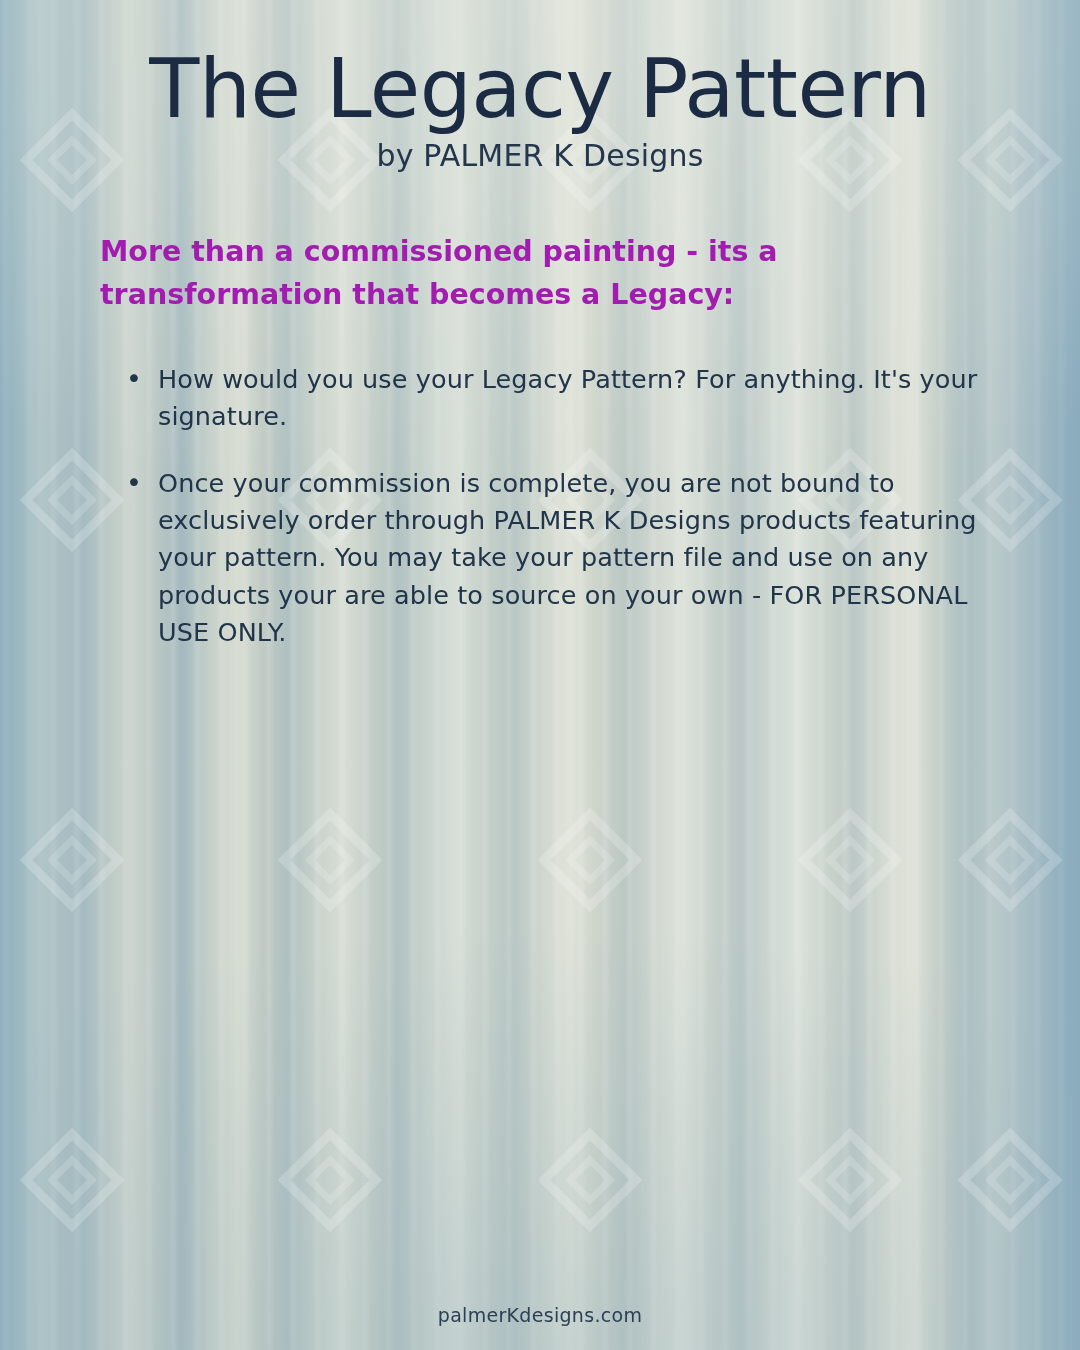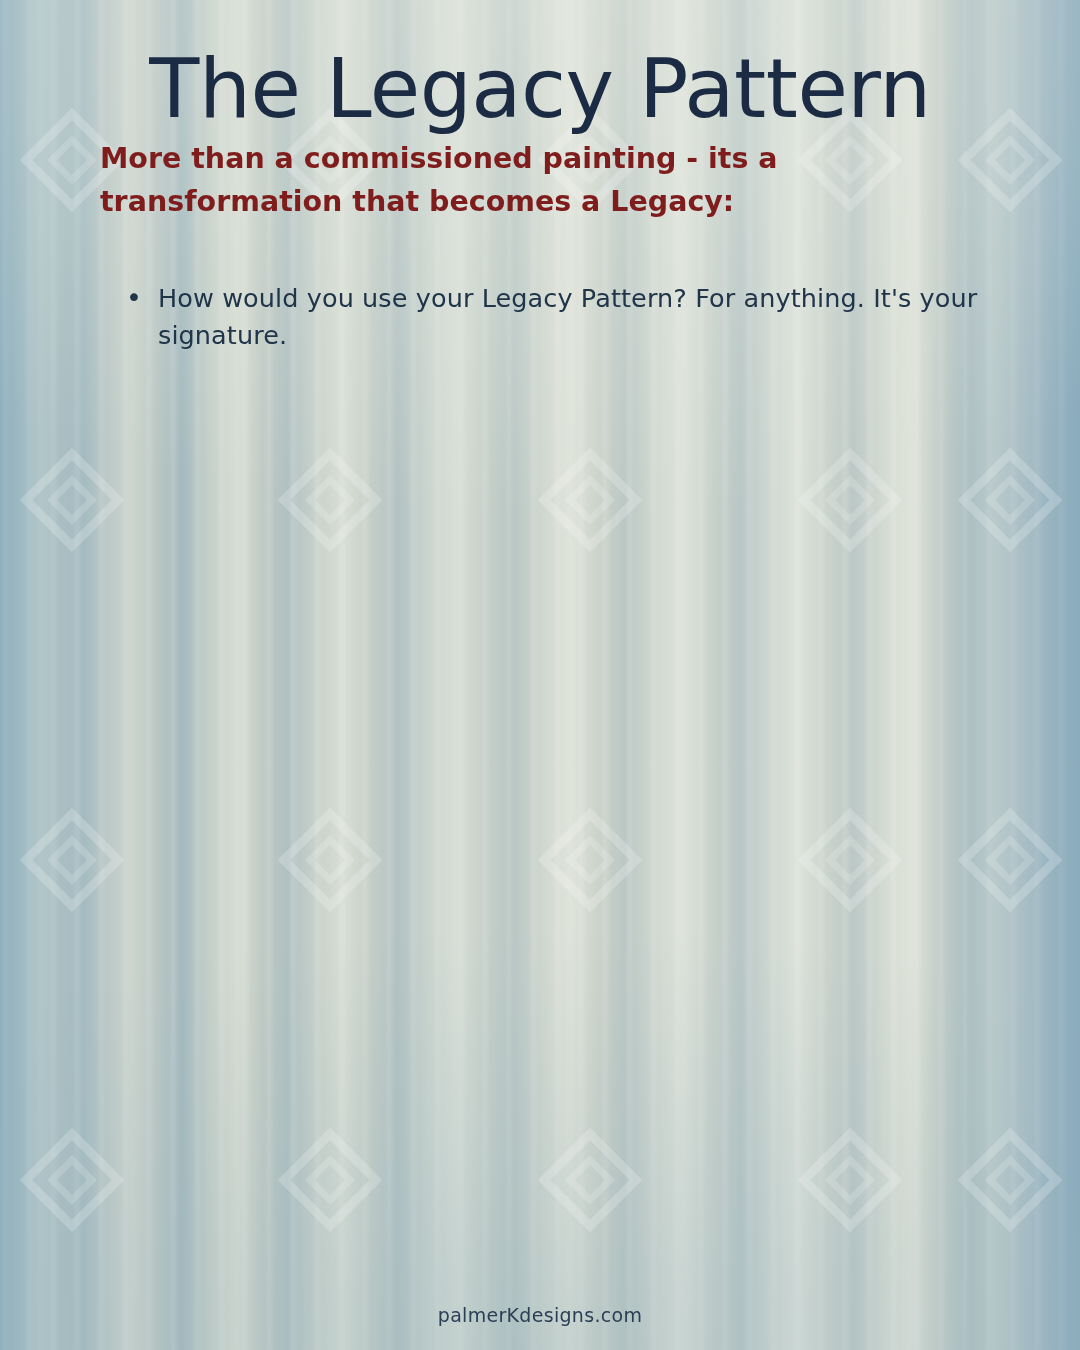--- a/index.html
+++ b/index.html
@@ -108,25 +108,25 @@
     text-align: center;
     font-size: 30px;
     font-weight: 400;
     color: #23364c;
     margin: 0 0 58px 0;
     font-family: "DejaVu Sans", sans-serif;
     letter-spacing: 0.2px;
   }
 
   .lede {
-    margin: 0 44px 56px 44px;
+    margin: 0 44px 44px 44px;
     font-size: 28.5px;
     font-weight: 700;
     line-height: 1.5;
-    color: #7f1d1d;
+    color: #a21caf;
     font-family: "DejaVu Sans", sans-serif;
   }
 
   ul.bullets {
     list-style: none;
     margin: 0 20px 16px 70px;
     padding: 0;
   }
   ul.bullets li {
     position: relative;
@@ -198,23 +198,25 @@
         <use href="#dm" x="1010" y="500"></use>
         <use href="#dm" x="1010" y="860"></use>
         <use href="#dm" x="1010" y="1180"></use>
       </g>
     </svg>
   </div>
 
   <div class="content">
 
     <h1 class="title">The Legacy Pattern</h1>
+    <div class="subtitle">by PALMER K Designs</div>
 
     <p class="lede">More than a commissioned painting - its a transformation that becomes a Legacy:</p>
 
     <ul class="bullets">
       <li>How would you use your Legacy Pattern? For anything. It's your signature.</li>
+      <li>Once your commission is complete, you are not bound to exclusively order through PALMER K Designs products featuring your pattern.  You may take your pattern file and use on any products your are able to source on your own - FOR PERSONAL USE ONLY.</li>
     </ul>
 
     <div class="footer">palmerKdesigns.com</div>
 
   </div>
 </div>
 
 </body></html>

